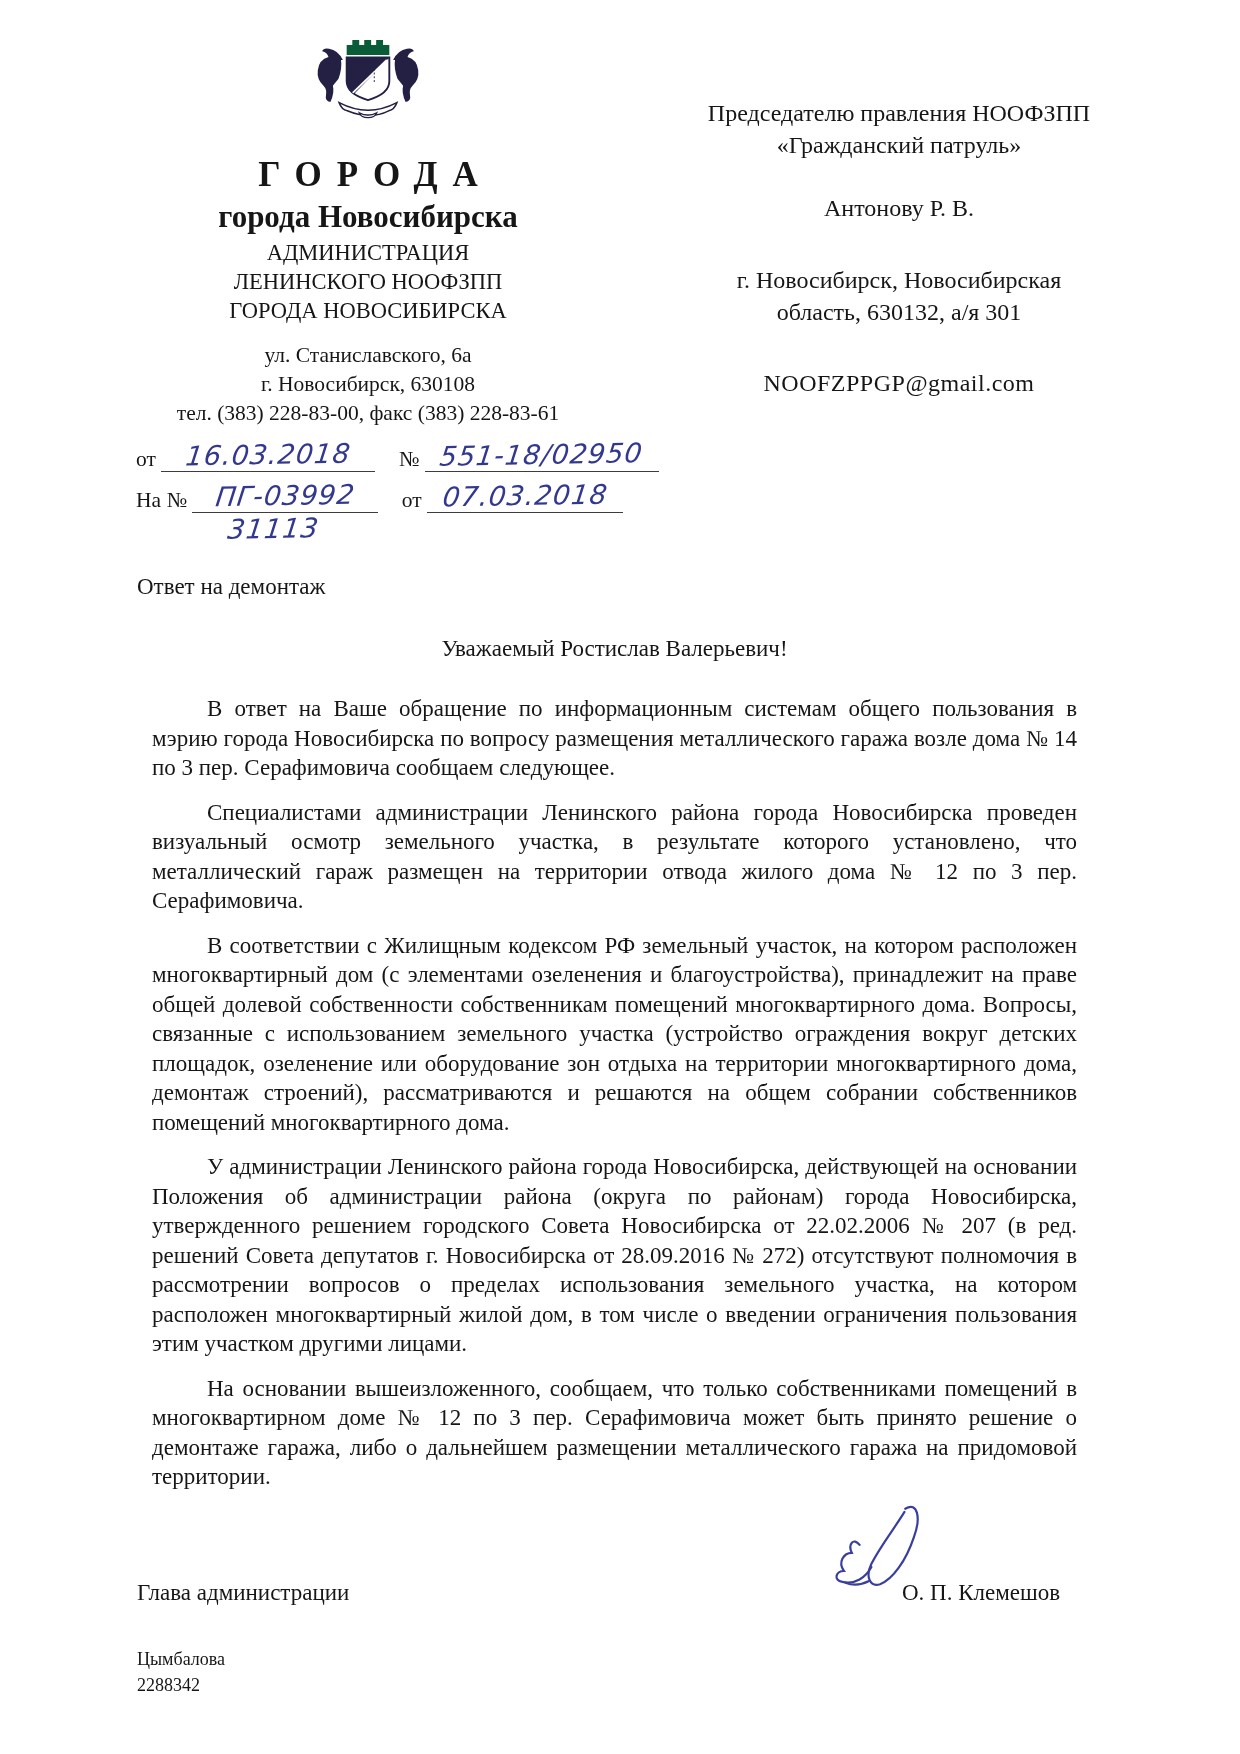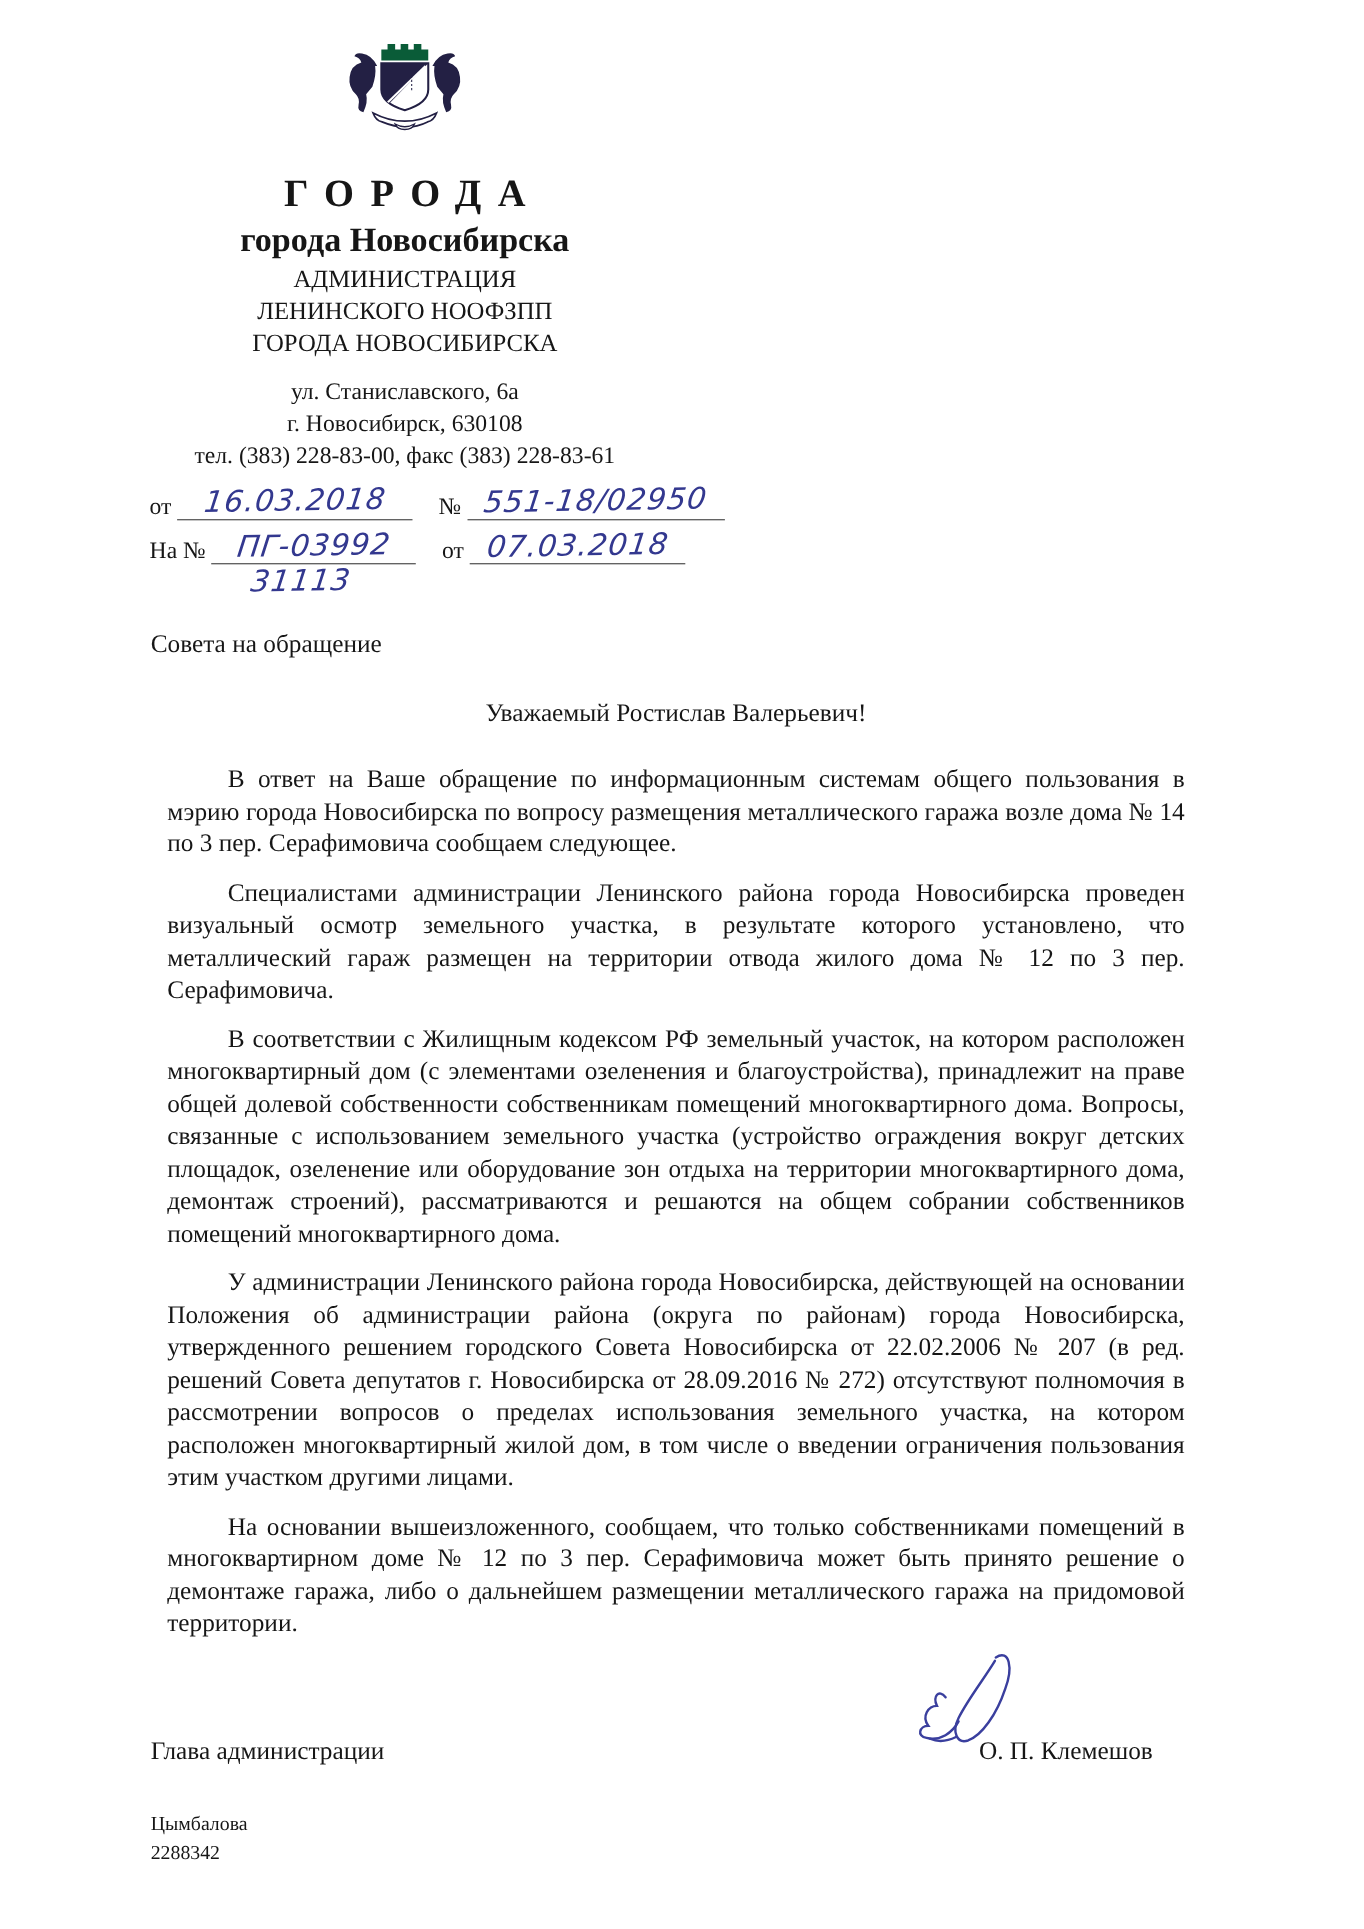--- a/index.html
+++ b/index.html
@@ -38,21 +38,21 @@
   .subject{margin:30px 148px 0 137px;font-size:23px;}
   .salutation{margin:36px 148px 0 137px;text-align:center;font-size:23px;}
   .bodytext{margin:32px 148px 0 137px;}
   .bodytext p{
     margin:15px;font-size:23px;line-height:29.5px;
     text-align:justify;text-indent:55px;
   }
   
   .sigrow{position:relative;margin:74px 148px 0 137px;height:40px;}
   .sig-pos{position:absolute;left:0;bottom:0;font-size:23px;}
-  .sig-name{position:absolute;right:44px;bottom:0;font-size:23px;}
+  .sig-name{position:absolute;right:32px;bottom:0;font-size:23px;}
   .autograph{position:absolute;right:160px;bottom:-10px;}
   
   .footer{margin:40px 148px 0 137px;font-size:18px;line-height:1.45;}
 </style>
 </head>
 <body>
 
 <div class="page">
 
   <div class="header">
@@ -108,23 +108,34 @@
           <span class="uline w180"><span class="hand">ПГ-03992</span></span><span class="ref-gap"></span>
           <span class="ref-label">от</span>
           <span class="uline w190"><span class="hand">07.03.2018</span></span>
         </div>
         <div class="ref-stamp">
           <span class="hand">31113</span>
         </div>
       </div>
     </div>
 
+    <div class="hright">
+      <div>Председателю правления НООФЗПП</div>
+      <div>«Гражданский патруль»</div>
+      <div class="rec-gap-s"></div>
+      <div>Антонову Р. В.</div>
+      <div class="rec-gap-m"></div>
+      <div>г. Новосибирск, Новосибирская</div>
+      <div>область, 630132, а/я 301</div>
+      <div class="rec-gap-m"></div>
+      <div class="rec-email">NOOFZPPGP@gmail.com</div>
+    </div>
   </div>
 
-  <div class="subject">Совета на обращение</div>
+  <div class="subject">Ответ на демонтаж</div>
 
   <div class="salutation">Уважаемый Ростислав Валерьевич!</div>
 
   <div class="bodytext">
     <p>В ответ на Ваше обращение по информационным системам общего пользования в мэрию города Новосибирска по вопросу размещения металлического гаража возле дома № 14 по 3 пер. Серафимовича сообщаем следующее.</p>
     <p>Специалистами администрации Ленинского района города Новосибирска проведен визуальный осмотр земельного участка, в результате которого установлено, что металлический гараж размещен на территории отвода жилого дома № 12 по 3 пер. Серафимовича.</p>
     <p>В соответствии с Жилищным кодексом РФ земельный участок, на котором расположен многоквартирный дом (с элементами озеленения и благоустройства), принадлежит на праве общей долевой собственности собственникам помещений многоквартирного дома. Вопросы, связанные с использованием земельного участка (устройство ограждения вокруг детских площадок, озеленение или оборудование зон отдыха на территории многоквартирного дома, демонтаж строений), рассматриваются и решаются на общем собрании собственников помещений многоквартирного дома.</p>
     <p>У администрации Ленинского района города Новосибирска, действующей на основании Положения об администрации района (округа по районам) города Новосибирска, утвержденного решением городского Совета Новосибирска от 22.02.2006 № 207 (в ред. решений Совета депутатов г. Новосибирска от 28.09.2016 № 272) отсутствуют полномочия в рассмотрении вопросов о пределах использования земельного участка, на котором расположен многоквартирный жилой дом, в том числе о введении ограничения пользования этим участком другими лицами.</p>
     <p>На основании вышеизложенного, сообщаем, что только собственниками помещений в многоквартирном доме № 12 по 3 пер. Серафимовича может быть принято решение о демонтаже гаража, либо о дальнейшем размещении металлического гаража на придомовой территории.</p>
   </div>

